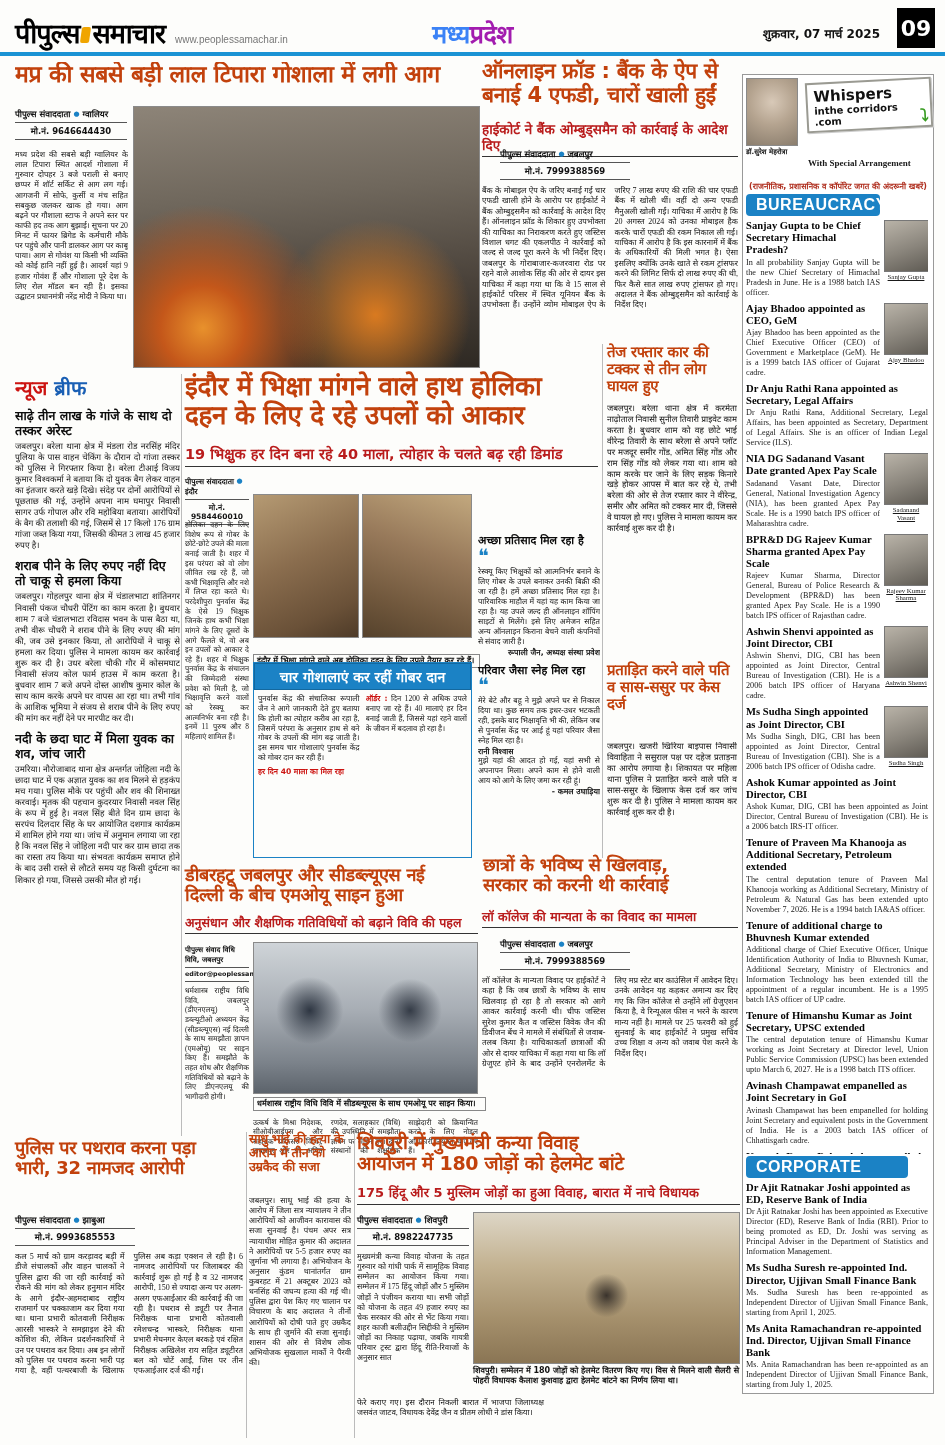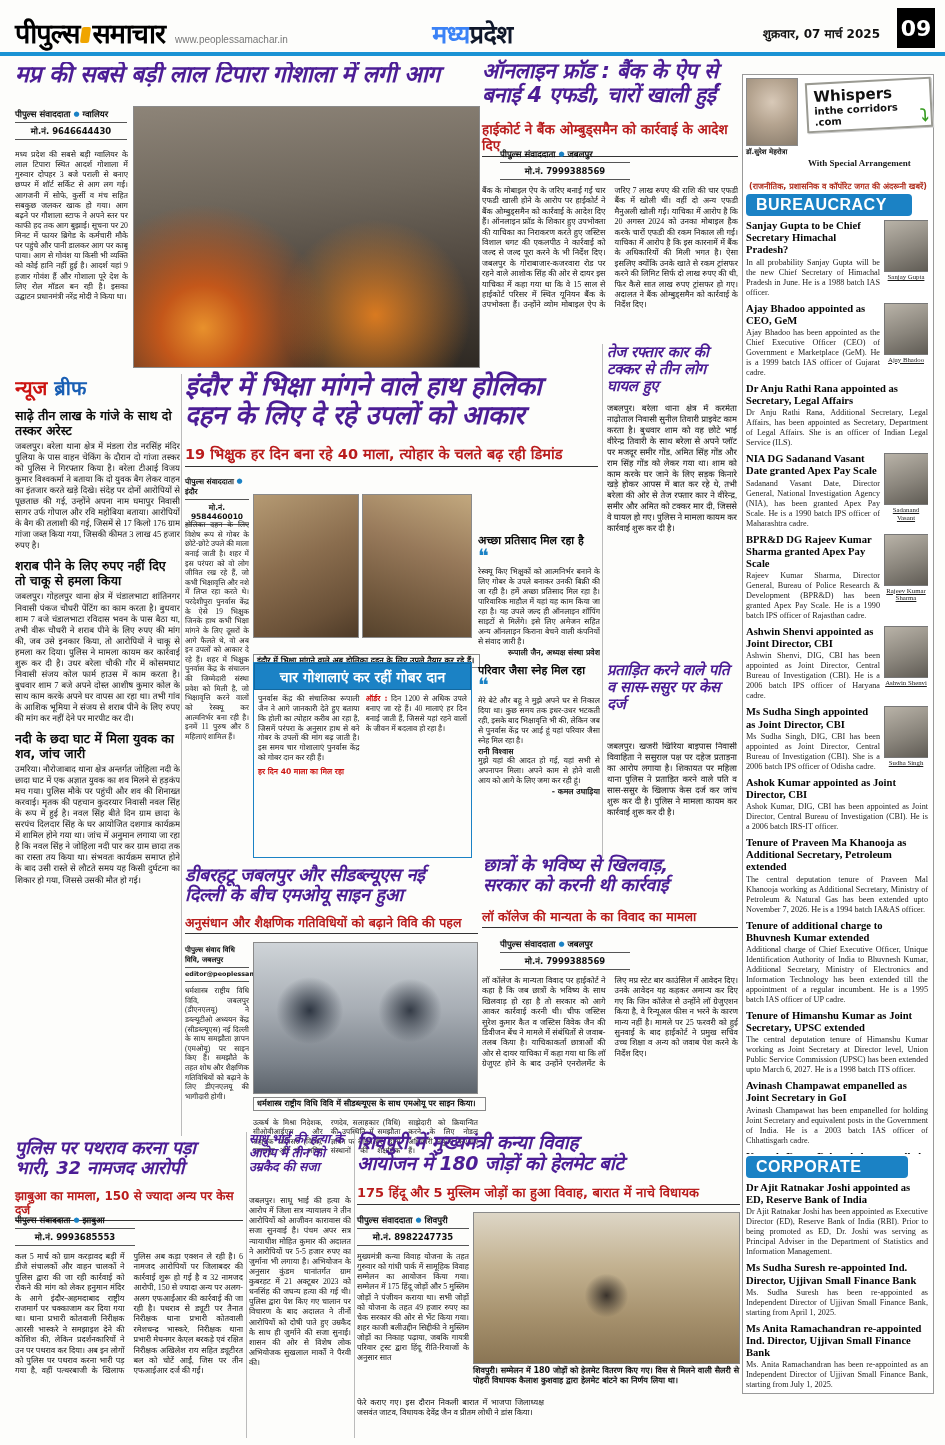--- a/index.html
+++ b/index.html
@@ -1,19 +1,19 @@
 <!DOCTYPE html>
 <html><head>
 <meta charset="utf-8">
 <style>
   html,body{margin:0;padding:0;background:#e8e8e8;}
   #page{position:relative;width:945px;height:1445px;background:#fdfdfb;margin:0 auto;overflow:hidden;
         font-family:"Liberation Serif",serif;color:#1a1a1a;}
   .abs{position:absolute;}
-  .hl{font-family:"DejaVu Sans",sans-serif;font-weight:700;color:#4c1d95;line-height:1.12;letter-spacing:-0.3px;font-style:italic;}
+  .hl{font-family:"DejaVu Sans",sans-serif;font-weight:700;color:#c2410c;line-height:1.12;letter-spacing:-0.3px;}
   .sub{font-family:"DejaVu Sans",sans-serif;font-weight:700;color:#b91c1c;line-height:1.15;}
   .body-txt{font-family:"Liberation Serif",serif;text-align:justify;color:#141414;line-height:1.3;overflow:hidden;}
   .cols2{column-count:2;column-gap:9px;}
   .cols3{column-count:3;column-gap:8px;}
   .byline{font-family:"DejaVu Sans",sans-serif;font-weight:700;font-size:8.5px;color:#111;
           border-bottom:1px solid #555;padding:2px 0 3px 0;}
   .phone{font-family:"DejaVu Sans",sans-serif;font-weight:700;font-size:8.5px;color:#111;text-align:center;
          border-bottom:1px solid #555;padding:2px 0 3px 0;}
   .dot{color:#1b82c5;font-size:7px;vertical-align:1px;}
   .caption{font-family:"DejaVu Sans",sans-serif;font-weight:700;font-size:8px;color:#111;line-height:1.25;}
@@ -55,21 +55,21 @@
 </head>
 <body>
 
 <div id="page">
 
   <div class="abs" style="left:15px;top:14px;">
     <span class="logo-txt">पीपुल्स</span><span class="logo-mark"></span><span class="logo-txt">समाचार</span>
   </div>
   <div class="abs url" style="left:175px;top:34px;">www.peoplessamachar.in</div>
   <div class="abs" style="left:0;top:16px;width:945px;text-align:center;">
-    <span class="region" style="color:#3b82f6;">मध्य</span><span class="region" style="color:#0f172a;">प्रदेश</span>
+    <span class="region" style="color:#3b82f6;">मध्य</span><span class="region" style="color:#a21caf;">प्रदेश</span>
   </div>
   <div class="abs date" style="right:65px;top:25px;">शुक्रवार, 07 मार्च 2025</div>
   <div class="abs pagebox" style="right:10px;top:8px;">09</div>
   <div class="abs bluebar" style="left:0;top:52px;width:945px;height:4px;"></div>
 
   <div class="abs hl" style="left:15px;top:62px;width:465px;height:40px;font-size:23px;overflow:hidden;">मप्र की सबसे बड़ी लाल टिपारा गोशाला में लगी आग</div>
   <div class="abs" style="left:15px;top:106px;width:112px;">
     <div class="byline"><span>पीपुल्स संवाददाता</span> <span class="dot">●</span> <span>ग्वालियर</span></div>
     <div class="phone">मो.नं. 9646644430</div>
   </div>
@@ -180,21 +180,20 @@
   <div class="abs" style="left:500px;top:936px;width:130px;">
     <div class="byline"><span>पीपुल्स संवाददाता</span> <span class="dot">●</span> <span>जबलपुर</span></div>
     <div class="phone">मो.नं. 7999388569</div>
   </div>
   <div class="abs body-txt cols2" style="left:482px;top:976px;width:256px;height:182px;font-size:8px;">लॉ कॉलेज के मान्यता विवाद पर हाईकोर्ट ने कहा है कि जब छात्रों के भविष्य के साथ खिलवाड़ हो रहा है तो सरकार को आगे आकर कार्रवाई करनी थी। चीफ जस्टिस सुरेश कुमार कैत व जस्टिस विवेक जैन की डिवीजन बेंच ने मामले में संबंधितों से जवाब-तलब किया है। याचिकाकर्ता छात्राओं की ओर से दायर याचिका में कहा गया था कि लॉ ग्रेजुएट होने के बाद उन्होंने एनरोलमेंट के लिए मप्र स्टेट बार काउंसिल में आवेदन दिए। उनके आवेदन यह कहकर अमान्य कर दिए गए कि जिन कॉलेज से उन्होंने लॉ ग्रेजुएशन किया है, वे रिन्यूअल फीस न भरने के कारण मान्य नहीं है। मामले पर 25 फरवरी को हुई सुनवाई के बाद हाईकोर्ट ने प्रमुख सचिव उच्च शिक्षा व अन्य को जवाब पेश करने के निर्देश दिए।</div>
 
   <div class="abs hl" style="left:15px;top:1138px;width:228px;font-size:18px;">
     <div>पुलिस पर पथराव करना पड़ा</div>
     <div>भारी, 32 नामजद आरोपी</div>
   </div>
-  <div class="abs sub" style="left:15px;top:1190px;width:228px;font-size:12px;border-bottom:1px solid #333;padding-bottom:2px;">झाबुआ का मामला, 150 से ज्यादा अन्य पर केस दर्ज</div>
   <div class="abs" style="left:15px;top:1212px;width:120px;">
     <div class="byline"><span>पीपुल्स संवाददाता</span> <span class="dot">●</span> <span>झाबुआ</span></div>
     <div class="phone">मो.नं. 9993685553</div>
   </div>
   <div class="abs body-txt cols2" style="left:15px;top:1252px;width:228px;height:185px;font-size:8px;">कल 5 मार्च को ग्राम करड़ावद बड़ी में डीजे संचालकों और वाहन चालकों ने पुलिस द्वारा की जा रही कार्रवाई को रोकने की मांग को लेकर हनुमान मंदिर के आगे इंदौर-अहमदाबाद राष्ट्रीय राजमार्ग पर चक्काजाम कर दिया गया था। थाना प्रभारी कोतवाली निरीक्षक आरसी भास्करे ने समझाइश देने की कोशिश की, लेकिन प्रदर्शनकारियों ने उन पर पथराव कर दिया। अब इन लोगों को पुलिस पर पथराव करना भारी पड़ गया है, वहीं पत्थरबाजी के खिलाफ पुलिस अब कड़ा एक्शन ले रही है। 6 नामजद आरोपियों पर जिलाबदर की कार्रवाई शुरू हो गई है व 32 नामजद आरोपी, 150 से ज्यादा अन्य पर अलग-अलग एफआईआर की कार्रवाई की जा रही है। पथराव से ड्यूटी पर तैनात निरीक्षक थाना प्रभारी कोतवाली रमेशचन्द्र भास्करे, निरीक्षक थाना प्रभारी मेघनगर केएल बरकड़े एवं रक्षित निरीक्षक अखिलेश राय सहित ड्यूटीरत बल को चोटें आईं, जिस पर तीन एफआईआर दर्ज की गईं।</div>
 
   <div class="abs hl" style="left:249px;top:1132px;width:102px;font-size:12.5px;">साधु भाई की हत्या के आरोप में तीन को उम्रकैद की सजा</div>
   <div class="abs body-txt" style="left:249px;top:1196px;width:102px;height:242px;font-size:7.8px;">जबलपुर। साधू भाई की हत्या के आरोप में जिला सत्र न्यायालय ने तीन आरोपियों को आजीवन कारावास की सजा सुनवाई है। पंचम अपर सत्र न्यायाधीश मोहित कुमार की अदालत ने आरोपियों पर 5-5 हजार रुपए का जुर्माना भी लगाया है। अभियोजन के अनुसार कुंडम थानांतर्गत ग्राम कुबरहट में 21 अक्टूबर 2023 को धनसिंह की जघन्य हत्या की गई थी। पुलिस द्वारा पेश किए गए चालान पर विचारण के बाद अदालत ने तीनों आरोपियों को दोषी पाते हुए उम्रकैद के साथ ही जुर्माने की सजा सुनाई। शासन की ओर से विशेष लोक अभियोजक सुखलाल मार्को ने पैरवी की।</div>
 
   <div class="abs hl" style="left:357px;top:1132px;width:383px;font-size:19px;">
@@ -222,21 +221,21 @@
     <div class="abs wh-logo" style="left:60px;top:2px;width:110px;">
       <div style="font-size:15px;">Whispers</div>
       <div style="font-size:10px;">inthe corridors</div>
       <div style="font-size:10px;">.com</div>
       <div class="abs" style="right:2px;bottom:0;font-size:17px;color:#3a9d23;">⤵</div>
     </div>
     <div class="abs" style="left:62px;top:80px;width:120px;font-family:'Liberation Serif',serif;font-weight:700;font-size:9px;">With Special Arrangement</div>
   </div>
   <div class="abs tagline" style="left:744px;top:180px;width:188px;">(राजनीतिक, प्रशासनिक व कॉर्पोरेट जगत की अंदरूनी खबरें)</div>
 
-  <div class="abs sec-head" style="left:746px;top:194px;width:166px;box-sizing:border-box;">BUREAUCRACY</div>
+  <div class="abs sec-head" style="left:746px;top:194px;width:134px;box-sizing:border-box;">BUREAUCRACY</div>
   <div class="abs" style="left:746px;top:220px;width:182px;height:934px;overflow:hidden;">
 
     <div class="b-item">
       <div class="b-photo">
           <div class="b-img"></div>
           <div class="b-cap">Sanjay Gupta</div>
         </div>
       <div class="b-title">Sanjay Gupta to be Chief Secretary Himachal Pradesh?</div>
       <div class="b-body">In all probability Sanjay Gupta will be the new Chief Secretary of Himachal Pradesh in June. He is a 1988 batch IAS officer.</div>
     </div>

